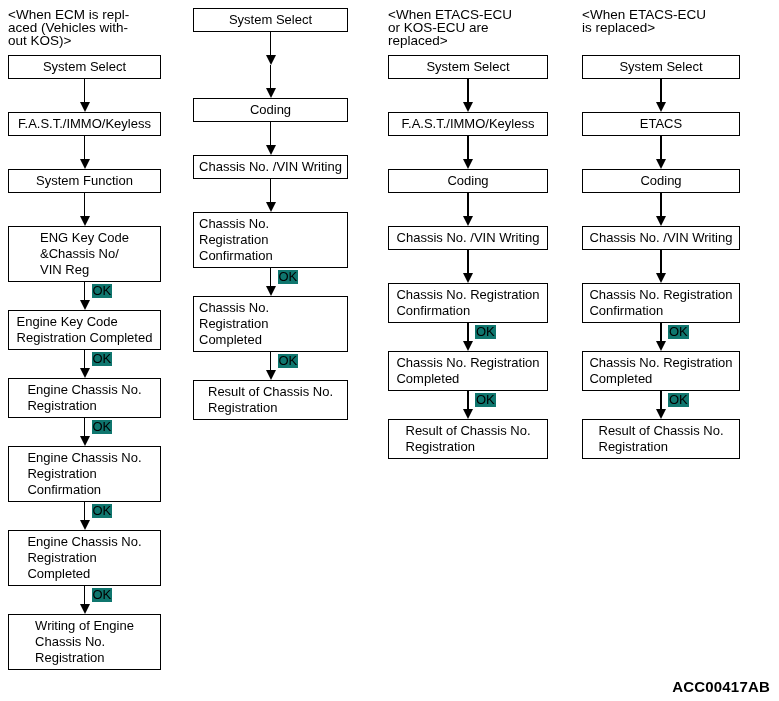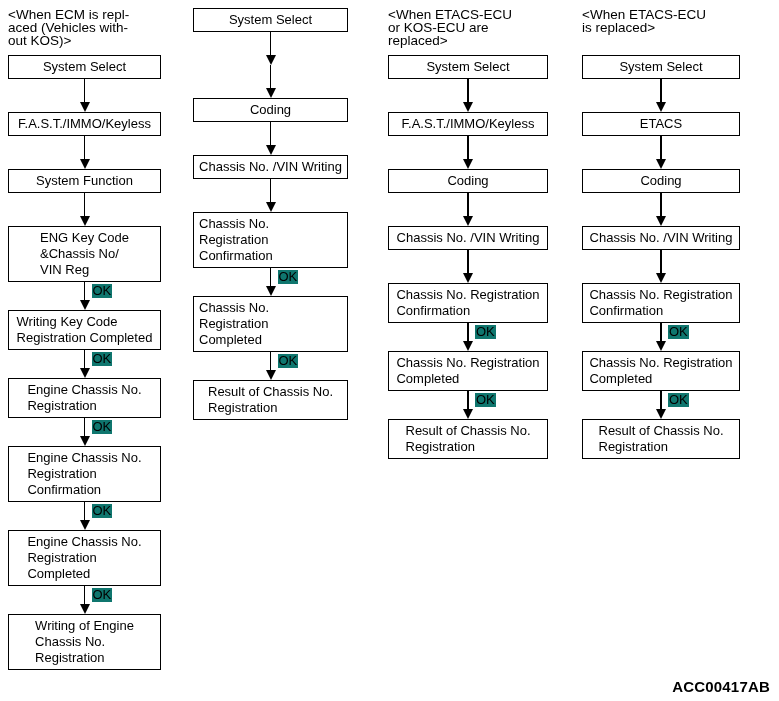--- a/index.html
+++ b/index.html
@@ -80,21 +80,21 @@
         <span>ENG Key Code
 &amp;Chassis No/
 VIN Reg</span>
       </div>
       <div class="connector labeled">
         <span class="line"></span>
         <span class="head"></span>
         <span class="alabel">OK</span>
       </div>
       <div class="box multi">
-        <span>Writing Key Code
+        <span>Engine Key Code
 Registration Completed</span>
       </div>
       <div class="connector labeled">
         <span class="line"></span>
         <span class="head"></span>
         <span class="alabel">OK</span>
       </div>
       <div class="box multi">
         <span>Engine Chassis No.
 Registration</span>

